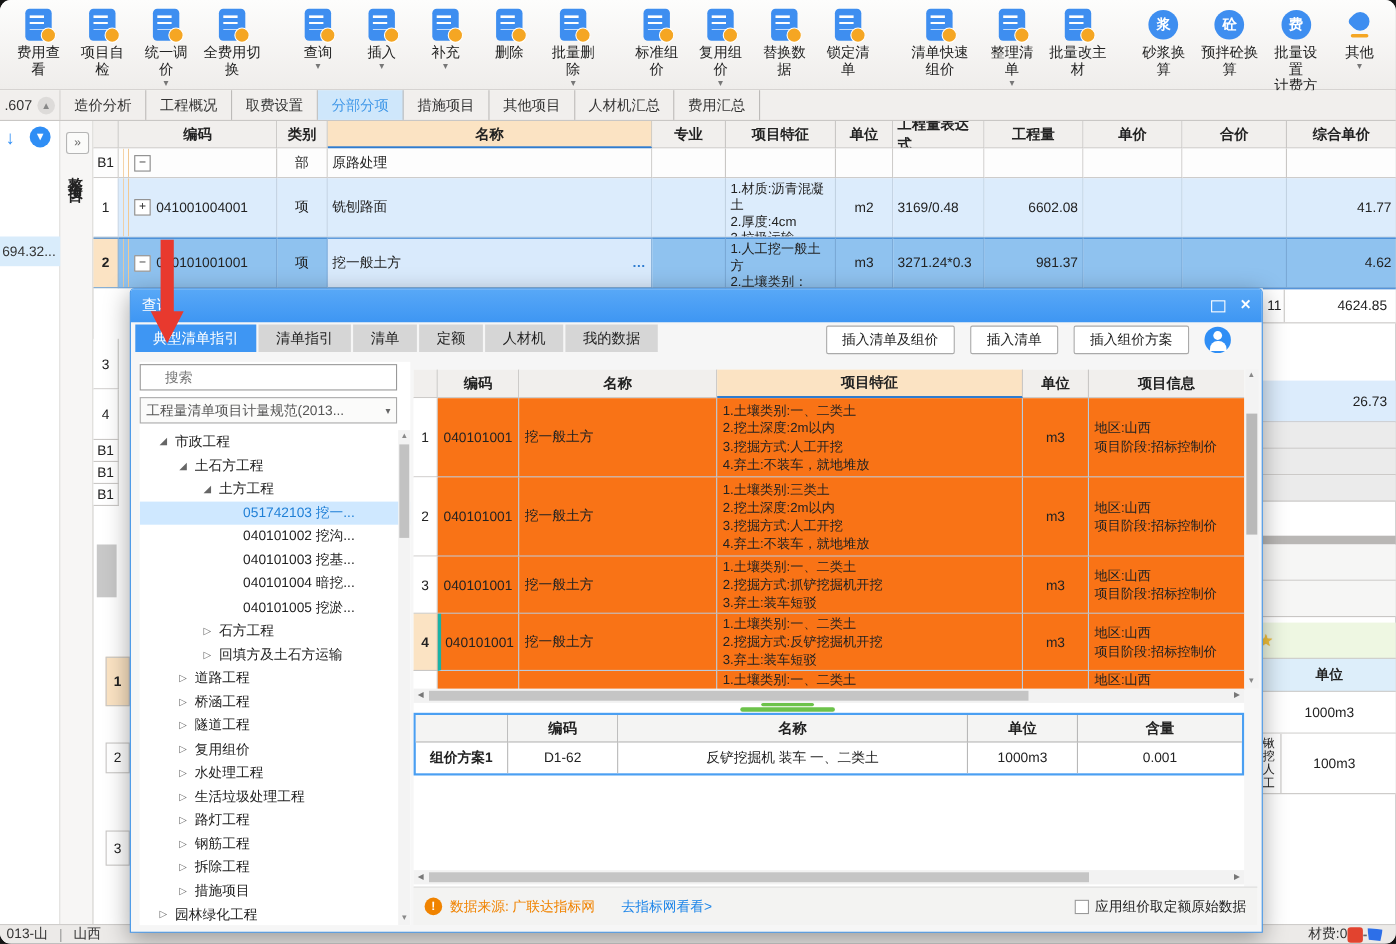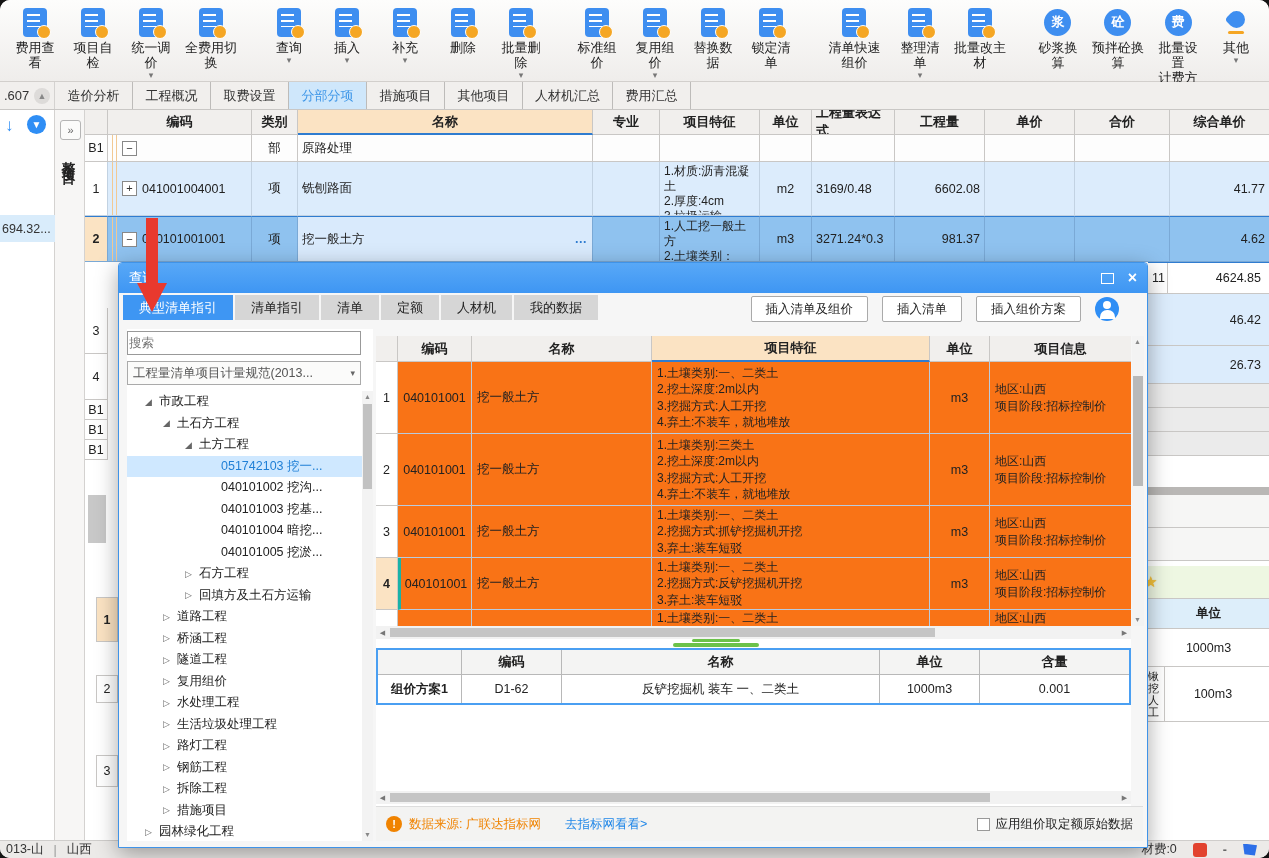--- a/index.html
+++ b/index.html
@@ -94,21 +94,21 @@
   .dtab{height:25px;padding:0 16px;display:flex;align-items:center;background:#d6d6d6;color:#222;font-size:13px;}
   .dtab.active{background:#3e96f3;color:#fff;}
   .dbtns{position:absolute;right:28px;top:33px;display:flex;gap:14px;align-items:center;}
   .dbtn{height:24px;padding:0 14px;background:#fff;border:1px solid #aaa;border-radius:2px;
     display:flex;align-items:center;font-size:12.5px;color:#222;}
   .avatar{width:24px;height:24px;border-radius:50%;background:#2f8ef5;position:relative;}
   .avatar:before{content:"";position:absolute;left:8px;top:4px;width:8px;height:8px;border-radius:50%;background:#fff;}
   .avatar:after{content:"";position:absolute;left:4.5px;top:13px;width:15px;height:9px;border-radius:7px 7px 0 0;background:#fff;}
   
   .dleft{position:absolute;left:8px;top:66px;width:246px;bottom:6px;background:#fff;}
-  .dsearch{width:234px;height:24px;border:1px solid #999;padding:0 1px;font-size:12.5px;
+  .dsearch{width:234px;height:24px;border:1px solid #999;padding:0 22px;font-size:12.5px;
     font-family:inherit;box-sizing:border-box;display:block;margin:2px 0 6px 0;background:#fff;}
   .dselect{width:234px;height:24px;border:1px solid #aaa;background:#fbfbfa;color:#555;font-size:12.5px;
     display:flex;align-items:center;padding:0 5px;box-sizing:border-box;justify-content:space-between;}
   .dtree{position:absolute;left:0;top:62px;right:0;bottom:0;overflow:hidden;}
   .titem{height:21.5px;display:flex;align-items:center;font-size:12.5px;color:#222;white-space:nowrap;box-sizing:border-box;}
   .titem .arr{width:14px;flex:none;font-size:9px;color:#666;}
   .titem.lv0{padding-left:18px;} .titem.lv1{padding-left:36px;} .titem.lv2{padding-left:58px;} .titem.lv3{padding-left:80px;}
   .titem.selected{background:#cfe8ff;color:#1f7fd6;}
   .tscroll{position:absolute;right:0;top:0;bottom:0;width:11px;background:#f3f3f3;}
   .tscroll .thumb{position:absolute;left:1px;top:13px;width:9px;height:85px;background:#c2c2c2;}
@@ -154,21 +154,21 @@
   .srctext{color:#f08300;font-size:12.5px;margin-right:24px;}
   .linktext{color:#1f86e8;font-size:12.5px;}
   .chkwrap{margin-left:auto;display:flex;align-items:center;gap:6px;}
   .chk{width:13px;height:13px;border:1px solid #999;background:#fff;box-sizing:border-box;}
   
   .redarrow{position:absolute;left:130px;top:214px;z-index:20;}
   
   .statusbar{position:absolute;left:0;top:840px;width:1269px;height:18px;background:#eceae8;border-top:1px solid #cfcdcb;
     display:flex;align-items:center;font-size:12.5px;color:#333;box-sizing:border-box;}
   .st-left{display:flex;gap:10px;padding-left:6px;align-items:center;}
-  .st-right{margin-left:auto;display:flex;align-items:center;gap:16px;padding-right:12px;}
+  .st-right{margin-left:auto;display:flex;align-items:center;gap:0;padding-right:12px;}
   .mini-red{width:14px;height:14px;border-radius:3px;background:#e2432f;}
   .mini-dash{color:#666;font-weight:bold;}
   .mini-blue{width:14px;height:12px;background:#2d6fe8;clip-path:polygon(0 0,100% 15%,85% 100%,10% 90%);}
   .star{color:#f5c33b;font-size:15px;text-shadow:0 0 1px #e2a42a;}
 </style>
 </head>
 <body>
 
 <div id="app">
 
@@ -479,23 +479,20 @@
   <div class="frag" style="left:85px;top:420px;width:23px;height:20px;border-right:1px solid #c9c7c5;">B1</div>
   <div class="frag" style="left:85px;top:440px;width:23px;height:20px;border-right:1px solid #c9c7c5;">B1</div>
   <div class="frag" style="left:88px;top:495px;width:18px;height:48px;background:#c8c8c8;border:none;"></div>
   <div class="frag" style="left:96px;top:597px;width:22px;height:45px;background:#fbe3c3;font-weight:bold;border:1px solid #c9c7c5;">1</div>
   <div class="frag" style="left:96px;top:675px;width:22px;height:28px;border:1px solid #c9c7c5;">2</div>
   <div class="frag" style="left:96px;top:755px;width:22px;height:32px;border:1px solid #c9c7c5;">3</div>
 
   <div class="rs" style="top:262px;height:32px;border-top:1px solid #2f7cd0;">
     <span style="width:17px;text-align:right;border-right:1px solid #c9c7c5;align-self:stretch;display:flex;align-items:center;justify-content:flex-end;padding-right:2px;">11</span>
     <span class="val">4624.85</span>
-  </div>
-  <div class="rs blue" style="top:294px;height:52px;">
-    <span class="val">46.42</span>
   </div>
   <div class="rs blue" style="top:346px;height:38px;">
     <span class="val">26.73</span>
   </div>
   <div class="rs grey" style="top:384px;height:24px;"></div>
   <div class="rs grey" style="top:408px;height:24px;"></div>
   <div class="rs grey" style="top:432px;height:24px;"></div>
   <div class="rs" style="top:487px;height:8px;background:#b9b7b5;border:none;"></div>
   <div class="rs" style="top:495px;height:33px;background:#f6f6f5;"></div>
   <div class="rs" style="top:528px;height:33px;background:#f6f6f5;"></div>

